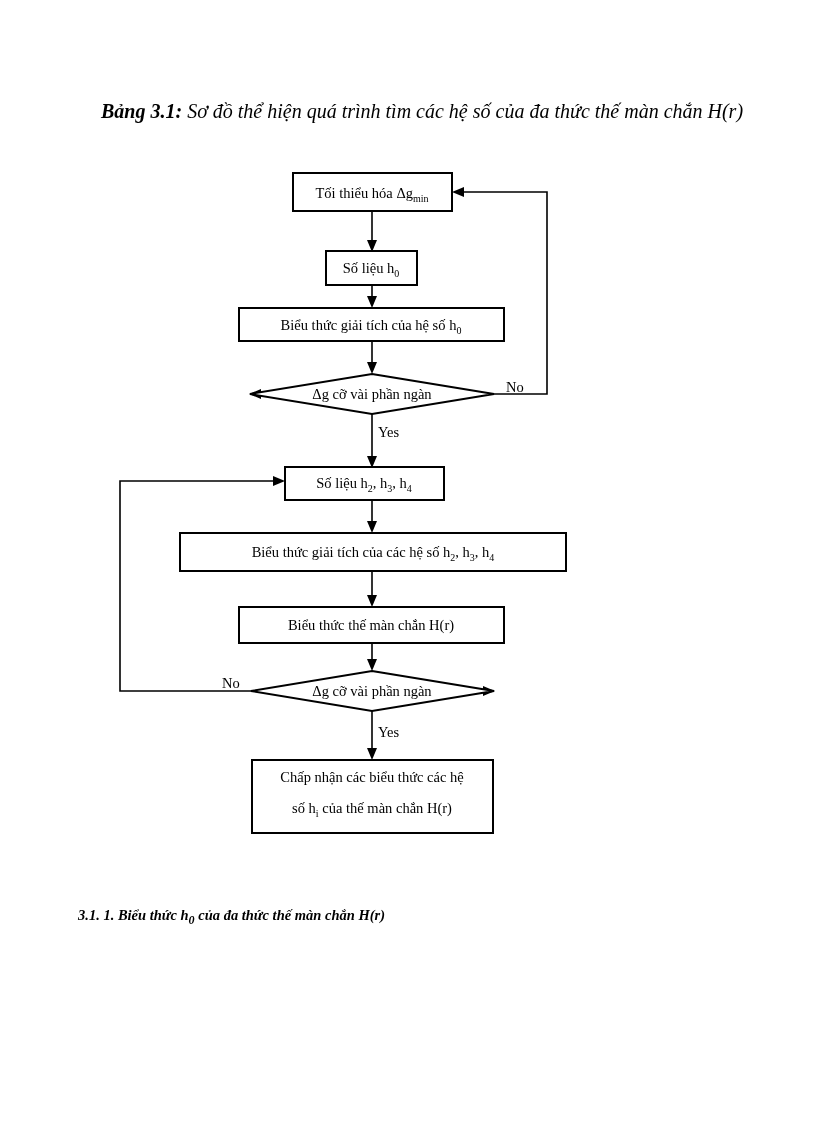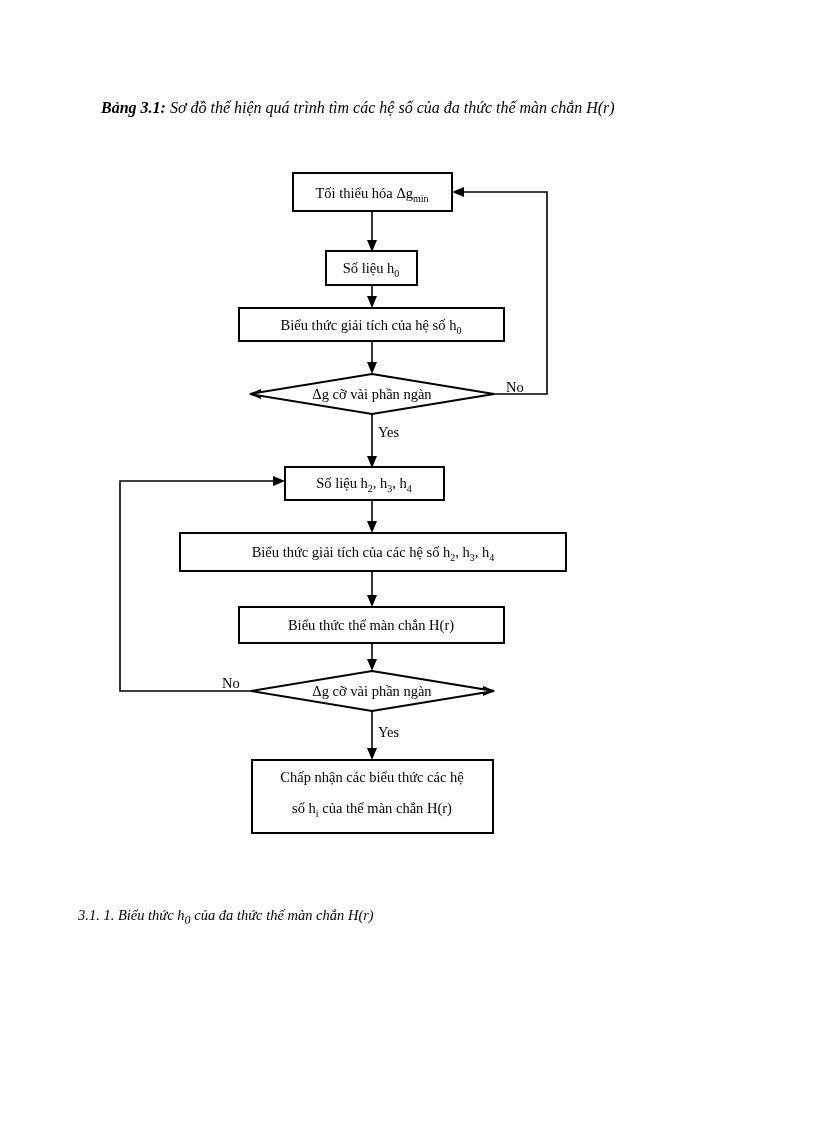--- a/index.html
+++ b/index.html
@@ -19,36 +19,36 @@
     position: absolute;
     left: 0; top: 0;
     width: 816px;
     height: 1123px;
   }
   .caption {
     position: absolute;
     left: 101px;
     top: 98px;
     width: 640px;
-    font-size: 16px;
+    font-size: 20px;
     font-style: italic;
     line-height: 1.3;
     white-space: nowrap;
   }
   .caption .lead {
     font-weight: bold;
   }
   .section-heading {
     position: absolute;
     left: 78px;
     top: 906px;
     width: 650px;
     font-size: 14.5px;
     font-style: italic;
-    font-weight: normal;
+    font-weight: bold;
     line-height: 1.3;
     white-space: nowrap;
   }
   .flow {
     position: absolute;
     left: 0;
     top: 0;
     width: 816px;
     height: 1123px;
     border-radius: 12px;

